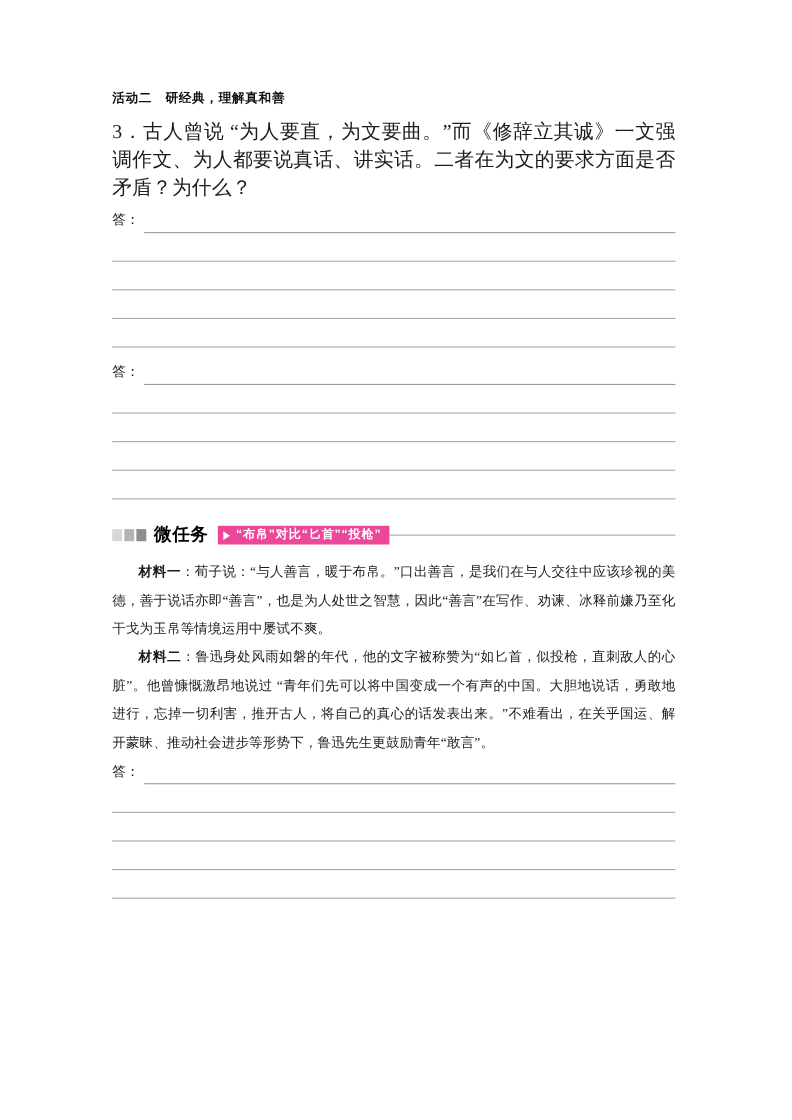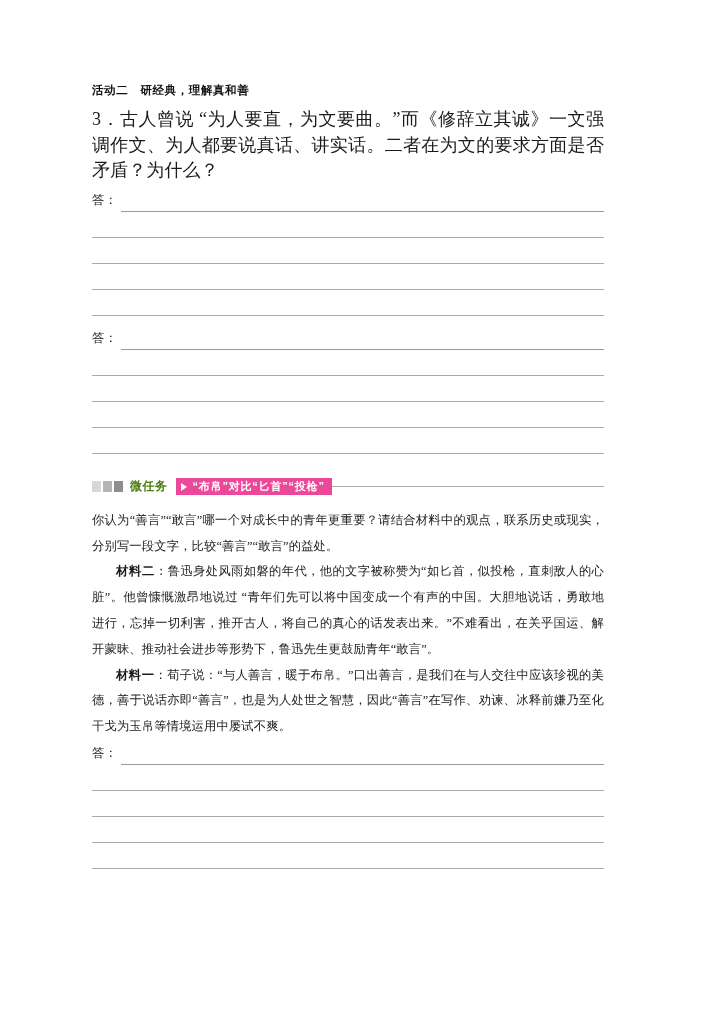--- a/index.html
+++ b/index.html
@@ -19,21 +19,21 @@
   .page {
     position: absolute;
     left: 0; top: 0;
     width: 720px;
     height: 1018px;
     background: #fff;
   }
 
   .content {
     position: absolute;
-    left: 92px;
+    left: 102px;
     top: 82px;
     width: 512px;
   }
 
   
   .activity-heading {
     font-family: "Liberation Sans", "DejaVu Sans", sans-serif;
     font-weight: bold;
     font-size: 11.5px;
     letter-spacing: 0.6px;
@@ -103,23 +103,23 @@
     height: 11px;
     display: block;
   }
   .mt-sq.s1 { background: #d7d7d7; }
   .mt-sq.s2 { background: #b4b4b4; }
   .mt-sq.s3 { background: #8e8e8e; }
 
   .mt-title {
     font-family: Liberation Serif, serif;
     font-weight: bold;
-    font-size: 12px;
+    font-size: 16px;
     letter-spacing: 0.5px;
-    color: #4d7c0f;
+    color: #000000;
     margin-right: 8px;
     white-space: nowrap;
   }
   .mt-tag {
     position: relative;
     background: #ec4899;
     color: #ffffff;
     font-family: "Liberation Sans", "DejaVu Sans", sans-serif;
     font-weight: bold;
     font-size: 11px;
@@ -216,28 +216,27 @@
         <span class="mt-sq s3"></span>
       </span>
       <span class="mt-title">微任务</span>
       <span class="mt-tag">
         <span class="arrow"></span>
         <span>“布帛”对比“匕首”“投枪”</span>
       </span>
       <span class="mt-rule"></span>
     </div>
 
-    <p class="mt-body">你认为“善言”“敢言”哪一个对成长中的青年更重要？请结合材料中的观点，联系历史或现实，分别写一段文字，比较“善言”“敢言”的益处。</p>
+
+    <p class="mt-para">
+      <span class="mat-label">材料一</span><span>：</span><span>荀子说：“与人善言，暖于布帛。”口出善言，是我们在与人交往中应该珍视的美德，善于说话亦即“善言”，也是为人处世之智慧，因此“善言”在写作、劝谏、冰释前嫌乃至化干戈为玉帛等情境运用中屡试不爽。</span>
+    </p>
 
     <p class="mt-para">
       <span class="mat-label">材料二</span><span>：</span><span>鲁迅身处风雨如磐的年代，他的文字被称赞为“如匕首，似投枪，直刺敌人的心脏”。他曾慷慨激昂地说过 “青年们先可以将中国变成一个有声的中国。大胆地说话，勇敢地进行，忘掉一切利害，推开古人，将自己的真心的话发表出来。”不难看出，在关乎国运、解开蒙昧、推动社会进步等形势下，鲁迅先生更鼓励青年“敢言”。</span>
-    </p>
-
-    <p class="mt-para">
-      <span class="mat-label">材料一</span><span>：</span><span>荀子说：“与人善言，暖于布帛。”口出善言，是我们在与人交往中应该珍视的美德，善于说话亦即“善言”，也是为人处世之智慧，因此“善言”在写作、劝谏、冰释前嫌乃至化干戈为玉帛等情境运用中屡试不爽。</span>
     </p>
 
     <div class="answer-block">
       <div class="answer-first">
         <span class="answer-label">答：</span>
         <span class="answer-rule"></span>
       </div>
       <div class="answer-line"></div>
       <div class="answer-line"></div>
       <div class="answer-line"></div>

